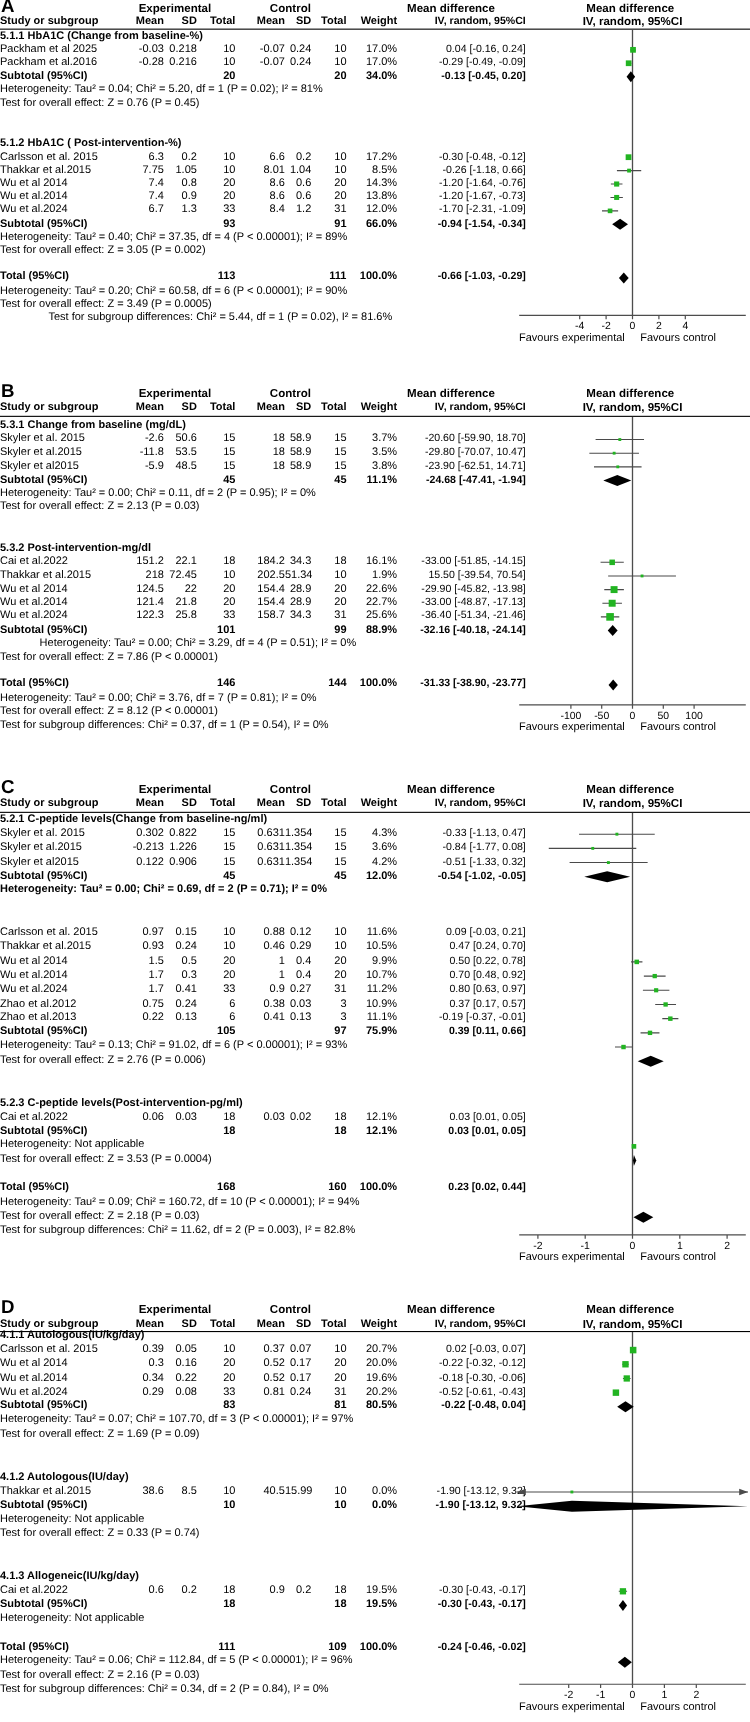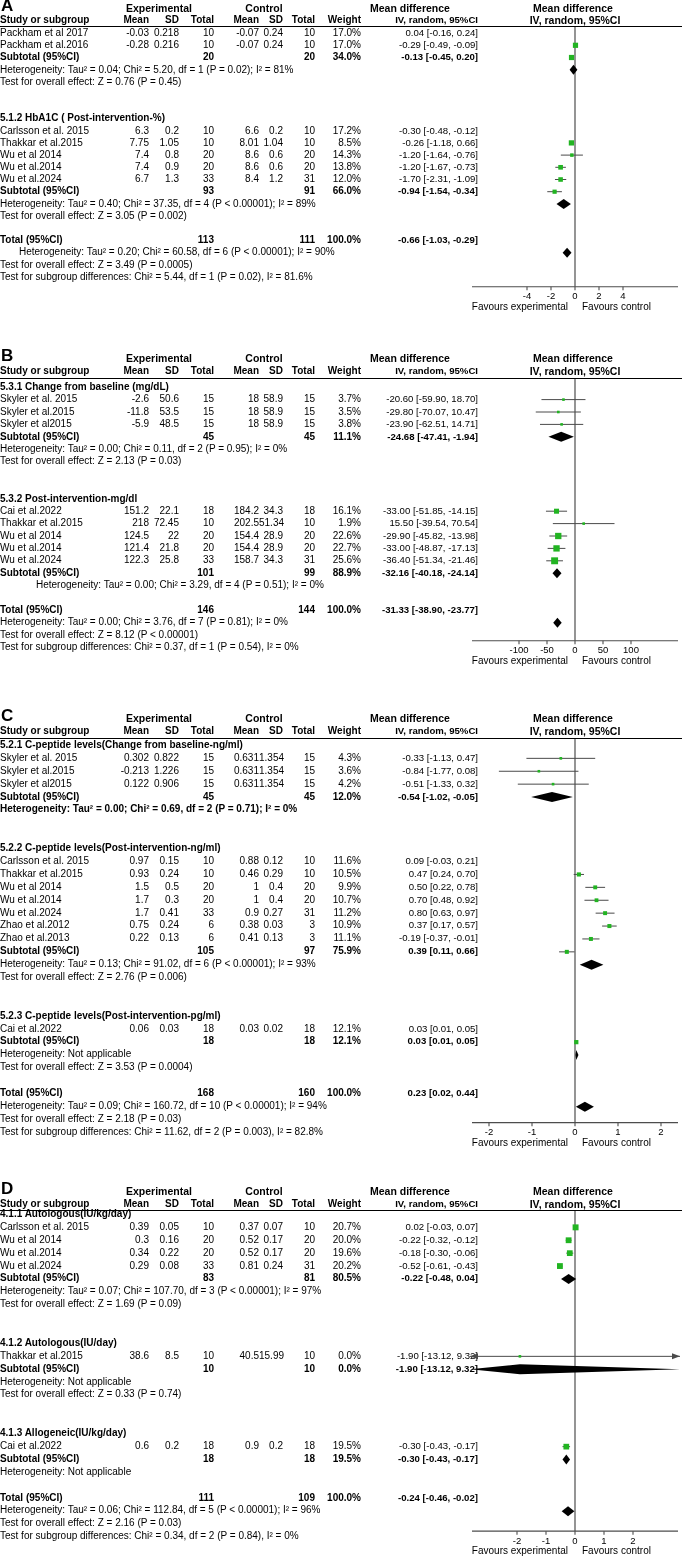--- a/index.html
+++ b/index.html
@@ -62,22 +62,23 @@
         <div class="c-num c-t1">Total</div>
         <div class="c-num c-m2">Mean</div>
         <div class="c-num c-sd2">SD</div>
         <div class="c-num c-t2">Total</div>
         <div class="c-num c-w">Weight</div>
         <div class="c-ci">IV, random, 95%CI</div>
       </div>
     <div class="hdr-plot" style="left: 575px; top: 14px;">IV, random, 95%CI</div>
     <div class="rule" style="top: 26px;"></div>
     <div class="rows" style="top: 27px;">
+        <div class="trow grouptext" style="height: 12.2px; line-height: 12.2px;">5.1.1 HbA1C (Change from baseline-%)</div>
         <div class="trow frow" style="height: 12.2px; line-height: 12.2px;">
-          <div class="c-name">Packham et al 2017</div>
+          <div class="c-name">Packham et al 2025</div>
           <div class="c-num c-m1">-0.03</div>
           <div class="c-num c-sd1">0.218</div>
           <div class="c-num c-t1">10</div>
           <div class="c-num c-m2">-0.07</div>
           <div class="c-num c-sd2">0.24</div>
           <div class="c-num c-t2">10</div>
           <div class="c-num c-w">17.0%</div>
           <div class="c-ci">0.04 [-0.16, 0.24]</div>
         </div>
         <div class="trow frow" style="height: 12.2px; line-height: 12.2px;">
@@ -180,23 +181,23 @@
           <div class="c-name">Total (95%CI)</div>
           <div class="c-num c-m1"></div>
           <div class="c-num c-sd1"></div>
           <div class="c-num c-t1">113</div>
           <div class="c-num c-m2"></div>
           <div class="c-num c-sd2"></div>
           <div class="c-num c-t2">111</div>
           <div class="c-num c-w">100.0%</div>
           <div class="c-ci">-0.66 [-1.03, -0.29]</div>
         </div>
-        <div class="trow fulltext" style="height: 12.2px; line-height: 12.2px; padding-left: 19px;">Heterogeneity: Tau² = 0.20; Chi² = 60.58, df = 6 (P &lt; 0.00001); I² = 90%</div>
+        <div class="trow fulltext" style="height: 12.2px; line-height: 12.2px;">Heterogeneity: Tau² = 0.20; Chi² = 60.58, df = 6 (P &lt; 0.00001); I² = 90%</div>
         <div class="trow fulltext" style="height: 12.2px; line-height: 12.2px;">Test for overall effect: Z = 3.49 (P = 0.0005)</div>
-        <div class="trow fulltext" style="height: 12.2px; line-height: 12.2px;">Test for subgroup differences: Chi² = 5.44, df = 1 (P = 0.02), I² = 81.6%</div>
+        <div class="trow fulltext" style="height: 12.2px; line-height: 12.2px; margin-left: 44px;">Test for subgroup differences: Chi² = 5.44, df = 1 (P = 0.02), I² = 81.6%</div>
       </div>
     <svg class="plot" width="682" height="348" viewBox="0 0 682 348">
         <line x1="575" y1="27" x2="575" y2="286.7" stroke="#4d4d4d" stroke-width="1.2"></line>
         <line x1="573.08" y1="45.3" x2="577.88" y2="45.3" stroke="#4a4a4a" stroke-width="1"></line>
         <rect x="572.88" y="42.699999999999996" width="5.2" height="5.2" fill="#22b422"></rect>
         <line x1="569.12" y1="57.5" x2="573.92" y2="57.5" stroke="#4a4a4a" stroke-width="1"></line>
         <rect x="568.92" y="54.9" width="5.2" height="5.2" fill="#22b422"></rect>
         <polygon points="569.6,69.69999999999999 573.5,64.69999999999999 577.4,69.69999999999999 573.5,74.69999999999999" fill="#000000"></polygon>
         <line x1="569.24" y1="142.89999999999998" x2="573.56" y2="142.89999999999998" stroke="#4a4a4a" stroke-width="1"></line>
         <rect x="568.78" y="140.27999999999997" width="5.24" height="5.24" fill="#22b422"></rect>
@@ -358,20 +359,21 @@
           <div class="c-num c-m1"></div>
           <div class="c-num c-sd1"></div>
           <div class="c-num c-t1">101</div>
           <div class="c-num c-m2"></div>
           <div class="c-num c-sd2"></div>
           <div class="c-num c-t2">99</div>
           <div class="c-num c-w">88.9%</div>
           <div class="c-ci">-32.16 [-40.18, -24.14]</div>
         </div>
         <div class="trow fulltext" style="height: 12.4px; line-height: 12.4px; margin-left: 36px;">Heterogeneity: Tau² = 0.00; Chi² = 3.29, df = 4 (P = 0.51); I² = 0%</div>
+        <div class="trow fulltext" style="height: 12.4px; line-height: 12.4px;">Test for overall effect: Z = 7.86 (P &lt; 0.00001)</div>
         <div class="trow" style="height: 12.4px; line-height: 12.4px;"></div>
         <div class="trow frow bold" style="height: 12.4px; line-height: 12.4px;">
           <div class="c-name">Total (95%CI)</div>
           <div class="c-num c-m1"></div>
           <div class="c-num c-sd1"></div>
           <div class="c-num c-t1">146</div>
           <div class="c-num c-m2"></div>
           <div class="c-num c-sd2"></div>
           <div class="c-num c-t2">144</div>
           <div class="c-num c-w">100.0%</div>
@@ -481,21 +483,20 @@
           <div class="c-num c-t1">45</div>
           <div class="c-num c-m2"></div>
           <div class="c-num c-sd2"></div>
           <div class="c-num c-t2">45</div>
           <div class="c-num c-w">12.0%</div>
           <div class="c-ci">-0.54 [-1.02, -0.05]</div>
         </div>
         <div class="trow fulltext" style="height: 12.9px; line-height: 12.9px; font-weight: bold;">Heterogeneity: Tau² = 0.00; Chi² = 0.69, df = 2 (P = 0.71); I² = 0%</div>
         <div class="trow" style="height: 12.9px; line-height: 12.9px;"></div>
         <div class="trow" style="height: 12.9px; line-height: 12.9px;"></div>
-        <div class="trow grouptext" style="height: 12.9px; line-height: 12.9px;">5.2.2 C-peptide levels(Post-intervention-ng/ml)</div>
         <div class="trow frow" style="height: 12.9px; line-height: 12.9px;">
           <div class="c-name">Carlsson et al. 2015</div>
           <div class="c-num c-m1">0.97</div>
           <div class="c-num c-sd1">0.15</div>
           <div class="c-num c-t1">10</div>
           <div class="c-num c-m2">0.88</div>
           <div class="c-num c-sd2">0.12</div>
           <div class="c-num c-t2">10</div>
           <div class="c-num c-w">11.6%</div>
           <div class="c-ci">0.09 [-0.03, 0.21]</div>

